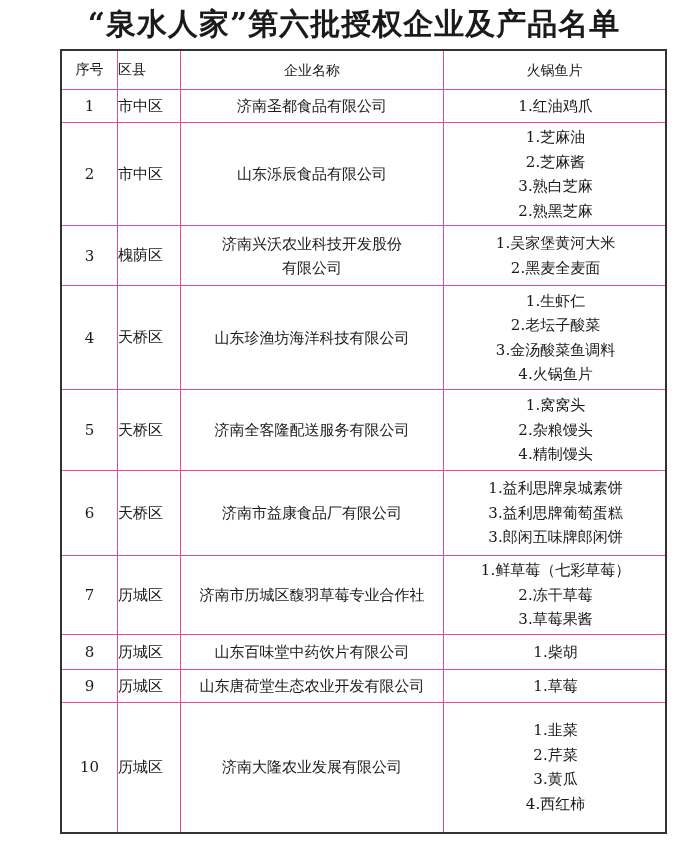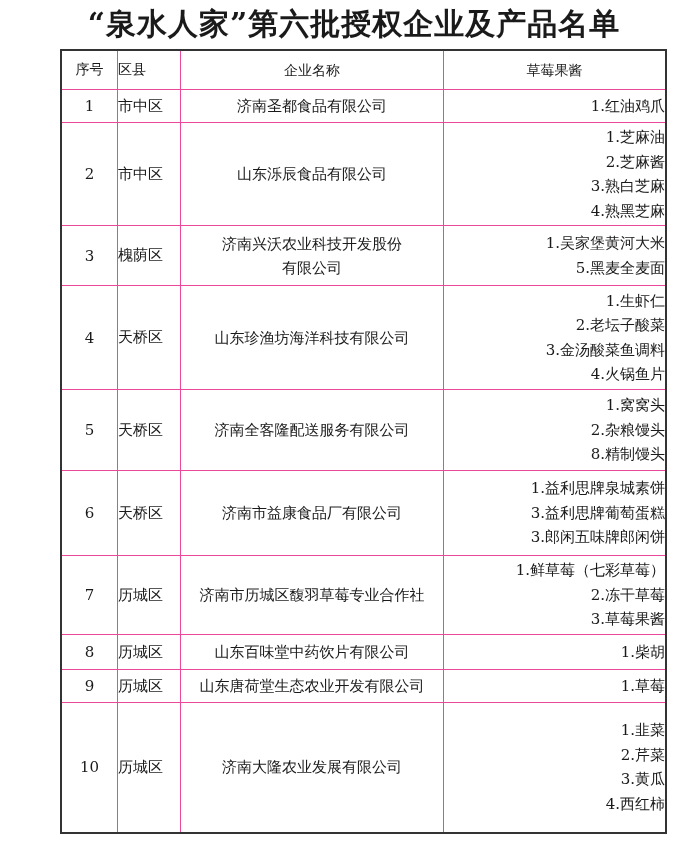--- a/index.html
+++ b/index.html
@@ -8,35 +8,35 @@
   .title { position:absolute; left:0; width:700px; top:6px; text-align:center;
            font-size:30px; font-weight:bold; letter-spacing:1px; line-height:36px;
            padding-left:8px; box-sizing:border-box; }
   table { position:absolute; left:60px; top:49px; width:607px; border-collapse:collapse;
           border:2px solid #333; table-layout:fixed; }
   td, th { border:1px solid #ec4899; font-size:15px; font-weight:normal; padding:0; vertical-align:middle; }
   th { height:38px; font-family: "DejaVu Sans", "Liberation Sans", sans-serif; font-size:14px; }
   .c-no { width:55px; text-align:center; }
   .c-dist { width:62px; text-align:left; }
   .c-co { width:262px; text-align:center; line-height:24px;margin-left:16px; }
-  .c-prod { text-align:right; padding-left:2px; line-height:24.5px; }
+  .c-prod { text-align:center; padding-left:2px; line-height:24.5px; }
   .prod-line { display:block; white-space:nowrap; }
 </style>
 </head>
 <body>
 
 <div class="title">“泉水人家”第六批授权企业及产品名单</div>
 
 <table>
   <thead>
     <tr>
       <th class="c-no">序号</th>
       <th class="c-dist">区县</th>
       <th class="c-co">企业名称</th>
-      <th class="c-prod" style="text-align:center;padding-left:0">草莓果酱</th>
+      <th class="c-prod" style="text-align:center;padding-left:0">火锅鱼片</th>
     </tr>
   </thead>
   <tbody id="tbody">
       <tr style="height: 33px;">
         <td class="c-no">1</td>
         <td class="c-dist">市中区</td>
         <td class="c-co">
           <span class="prod-line">济南圣都食品有限公司</span>
         </td>
         <td class="c-prod">
@@ -46,33 +46,33 @@
       <tr style="height: 103px;">
         <td class="c-no">2</td>
         <td class="c-dist">市中区</td>
         <td class="c-co">
           <span class="prod-line">山东泺辰食品有限公司</span>
         </td>
         <td class="c-prod">
           <span class="prod-line">1.芝麻油</span>
           <span class="prod-line">2.芝麻酱</span>
           <span class="prod-line">3.熟白芝麻</span>
-          <span class="prod-line">4.熟黑芝麻</span>
+          <span class="prod-line">2.熟黑芝麻</span>
         </td>
       </tr>
       <tr style="height: 60px;">
         <td class="c-no">3</td>
         <td class="c-dist">槐荫区</td>
         <td class="c-co">
           <span class="prod-line">济南兴沃农业科技开发股份</span>
           <span class="prod-line">有限公司</span>
         </td>
         <td class="c-prod">
           <span class="prod-line">1.吴家堡黄河大米</span>
-          <span class="prod-line">5.黑麦全麦面</span>
+          <span class="prod-line">2.黑麦全麦面</span>
         </td>
       </tr>
       <tr style="height: 104px;">
         <td class="c-no">4</td>
         <td class="c-dist">天桥区</td>
         <td class="c-co">
           <span class="prod-line">山东珍渔坊海洋科技有限公司</span>
         </td>
         <td class="c-prod">
           <span class="prod-line">1.生虾仁</span>
@@ -83,21 +83,21 @@
       </tr>
       <tr style="height: 81px;">
         <td class="c-no">5</td>
         <td class="c-dist">天桥区</td>
         <td class="c-co">
           <span class="prod-line">济南全客隆配送服务有限公司</span>
         </td>
         <td class="c-prod">
           <span class="prod-line">1.窝窝头</span>
           <span class="prod-line">2.杂粮馒头</span>
-          <span class="prod-line">8.精制馒头</span>
+          <span class="prod-line">4.精制馒头</span>
         </td>
       </tr>
       <tr style="height: 85px;">
         <td class="c-no">6</td>
         <td class="c-dist">天桥区</td>
         <td class="c-co">
           <span class="prod-line">济南市益康食品厂有限公司</span>
         </td>
         <td class="c-prod">
           <span class="prod-line">1.益利思牌泉城素饼</span>

